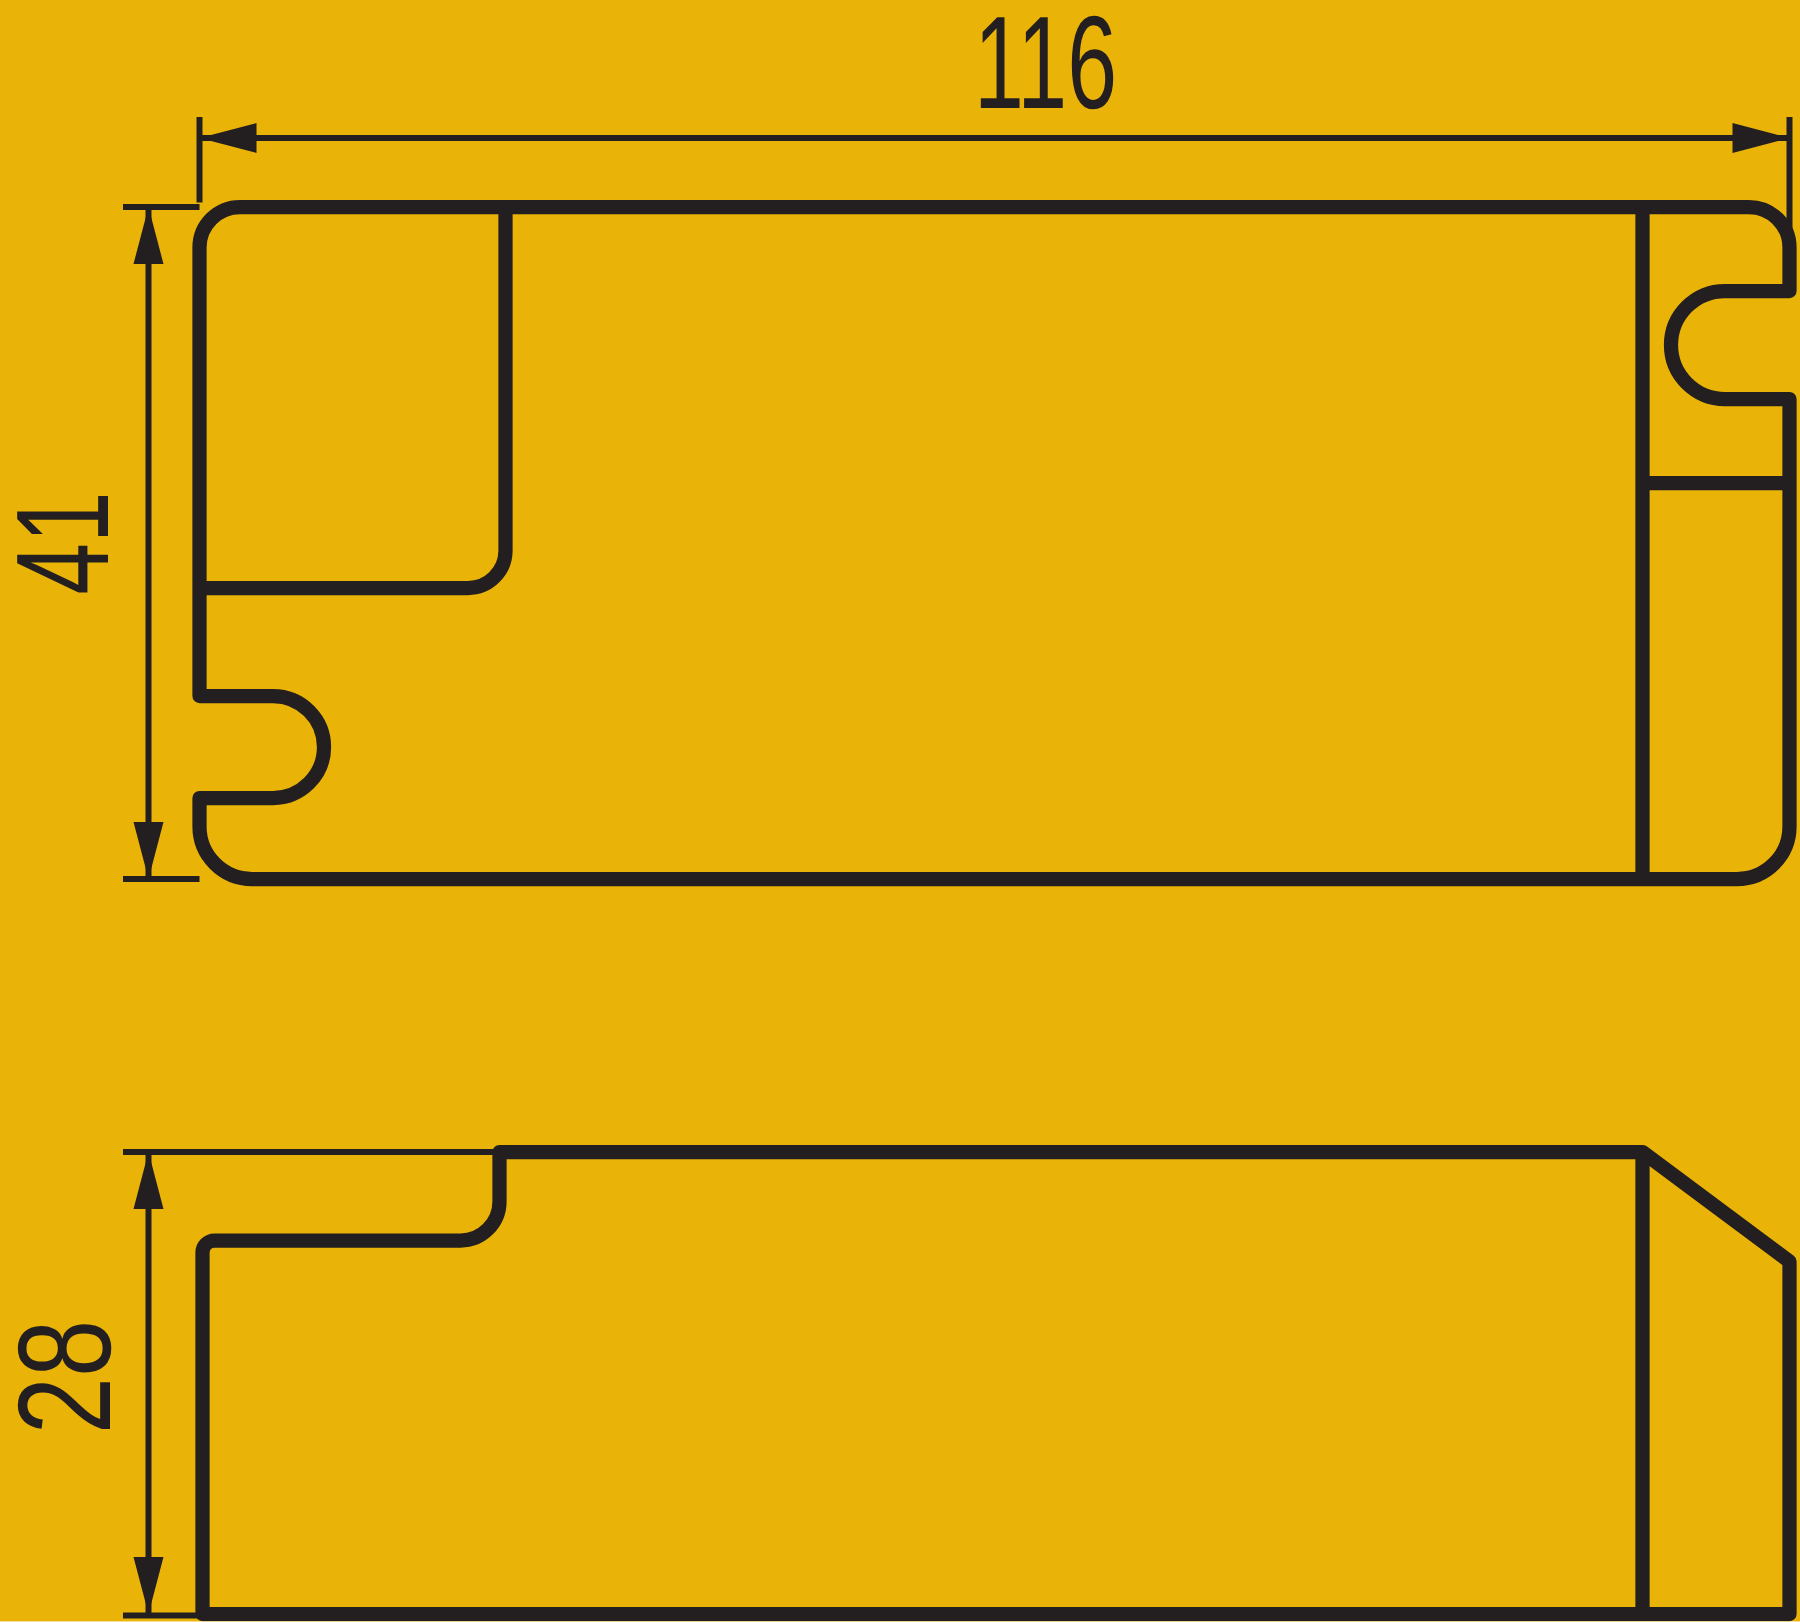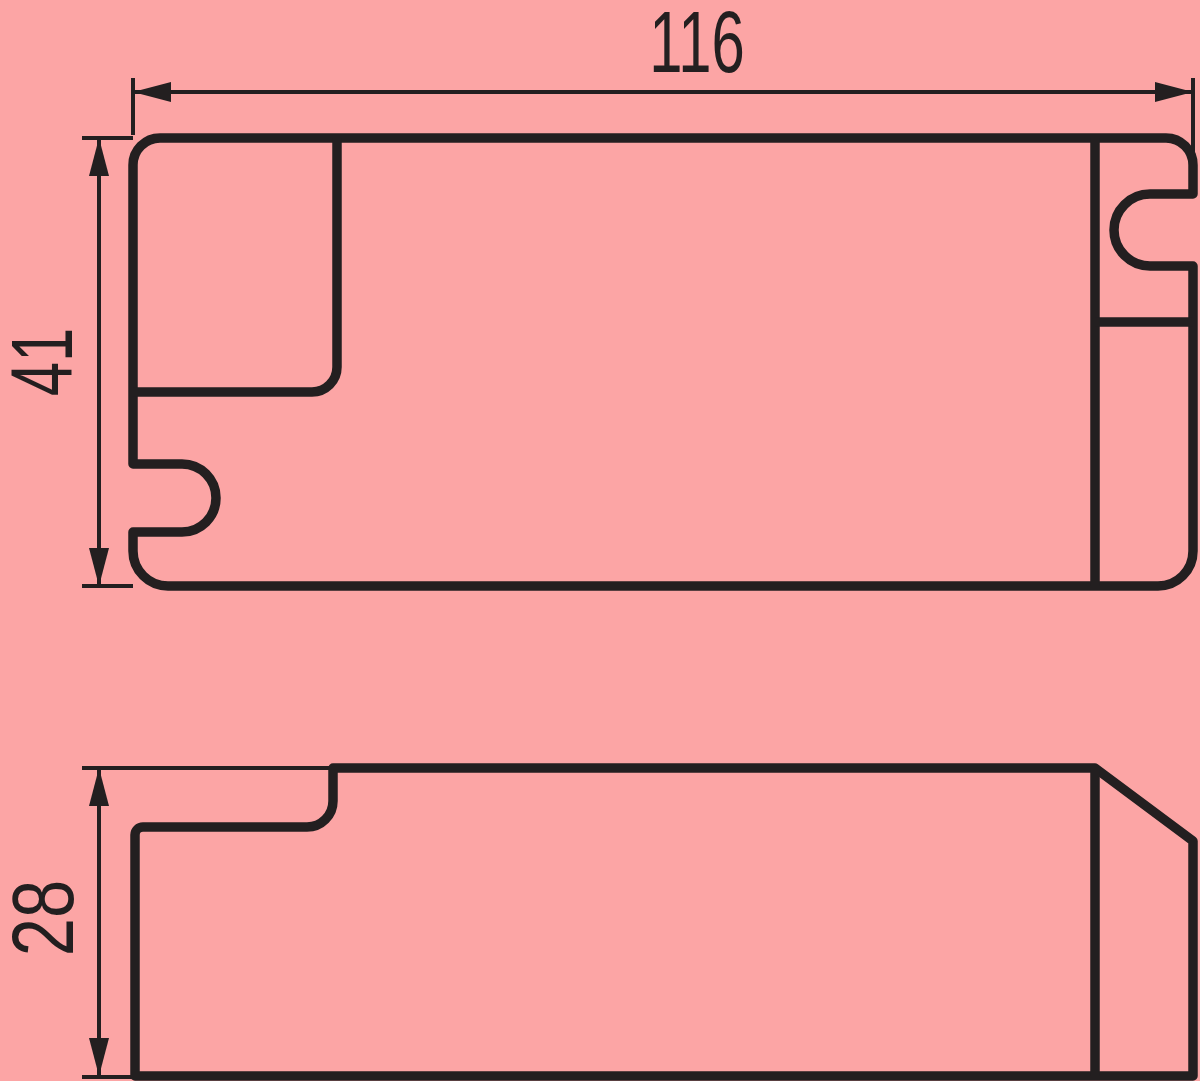--- a/index.html
+++ b/index.html
@@ -4,21 +4,21 @@
 <style>
   html, body {
     margin: 0;
     padding: 0;
     background: #ffffff;
   }
   .canvas {
     position: relative;
     width: 1200px;
     height: 1081px;
-    background: #fca5a5;
+    background: #eab308;
     overflow: hidden;
   }
   svg { display: block; }
   .ol  { fill: none; stroke: #231f20; stroke-width: 9.5; stroke-linejoin: round; }
   .in  { fill: none; stroke: #231f20; stroke-width: 9.5; }
   .dim { fill: none; stroke: #231f20; stroke-width: 4; }
   .arr { fill: #231f20; stroke: none; }
   .txt {
     fill: #231f20;
     font-family: "Liberation Sans", sans-serif;

